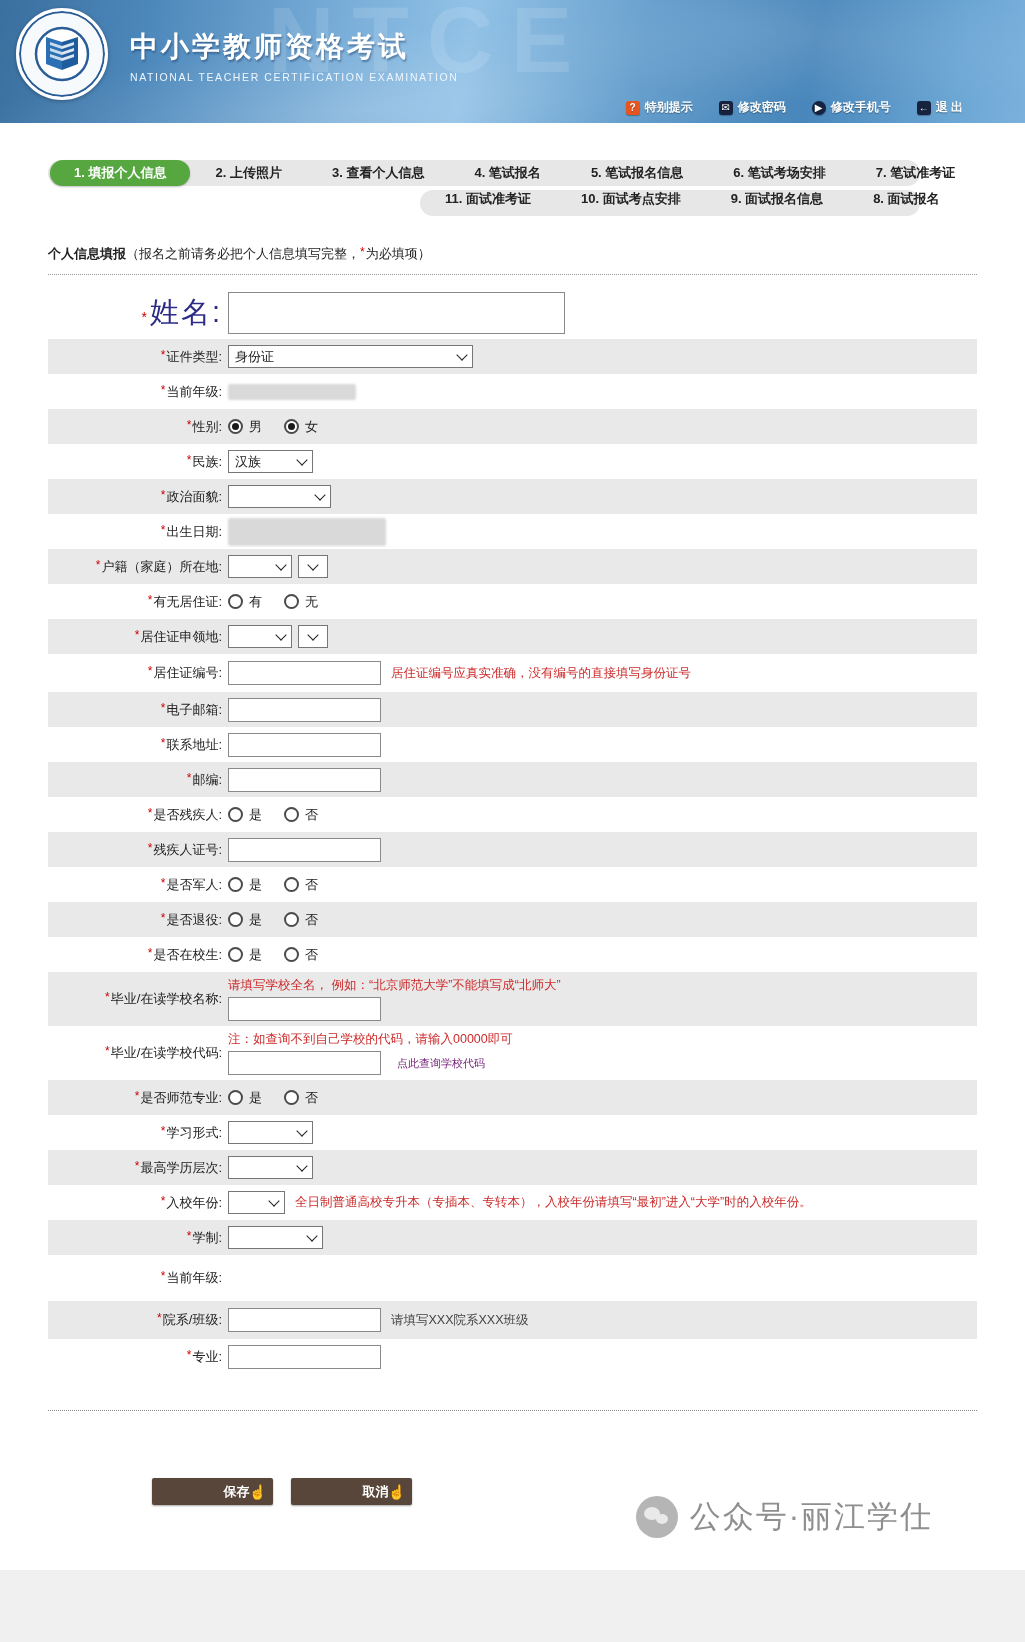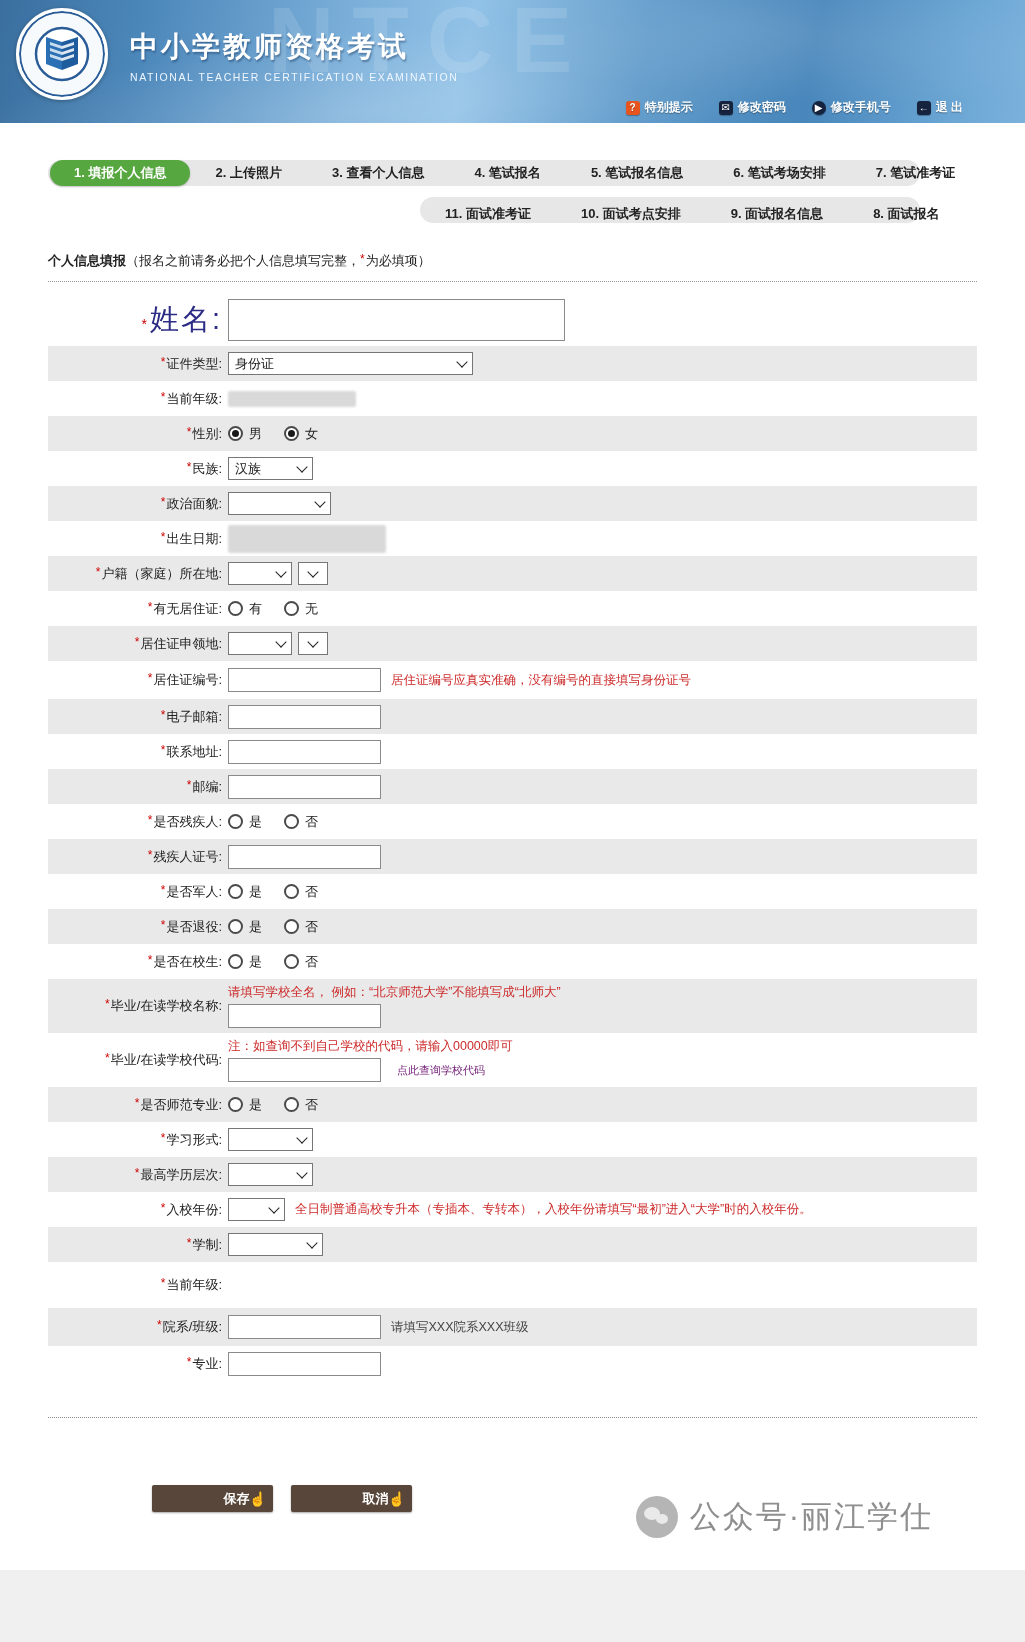--- a/index.html
+++ b/index.html
@@ -28,22 +28,22 @@
     font-size:10px;line-height:1;color:#fff;background:#16233f;box-shadow:0 1px 1px rgba(0,0,0,0.3);}
   .tl-icon.alert{background:#e8541e;}
   .tl-icon.round{border-radius:50%;}
 
   
   .content{position:absolute;left:48px;top:123px;width:929px;}
   .tabrow1{margin-top:37px;height:26px;background:#e7e7e7;border-radius:13px;display:flex;align-items:center;width:872px;}
   .tab{font-size:13px;font-weight:bold;color:#222;padding:0 25px;white-space:nowrap;cursor:pointer;}
   .tab.active{background:#56a73f;color:#fff;border-radius:13px;height:26px;line-height:26px;padding:0 24px;margin-left:2px;
     box-shadow:0 1px 2px rgba(0,0,0,0.25);}
-  .tabrow2{margin-top:11px;margin-left:372px;height:26px;background:#e7e7e7;border-radius:13px;width:500px;
-    display:flex;align-items:flex-end;justify-content:space-evenly;}
+  .tabrow2{margin-top:4px;margin-left:372px;height:26px;background:#e7e7e7;border-radius:13px;width:500px;
+    display:flex;align-items:flex-start;justify-content:space-evenly;}
 
   
   .form-head{margin-top:29px;font-size:13px;padding-bottom:11px;border-bottom:1px dotted #999;}
   .form-head .t{font-weight:bold;}
   .form-head .star{color:#cc0000;}
 
   
   .frm{margin-top:12px;}
   .row{display:flex;min-height:35px;}
   .row.g{background:#e9e9e9;}

